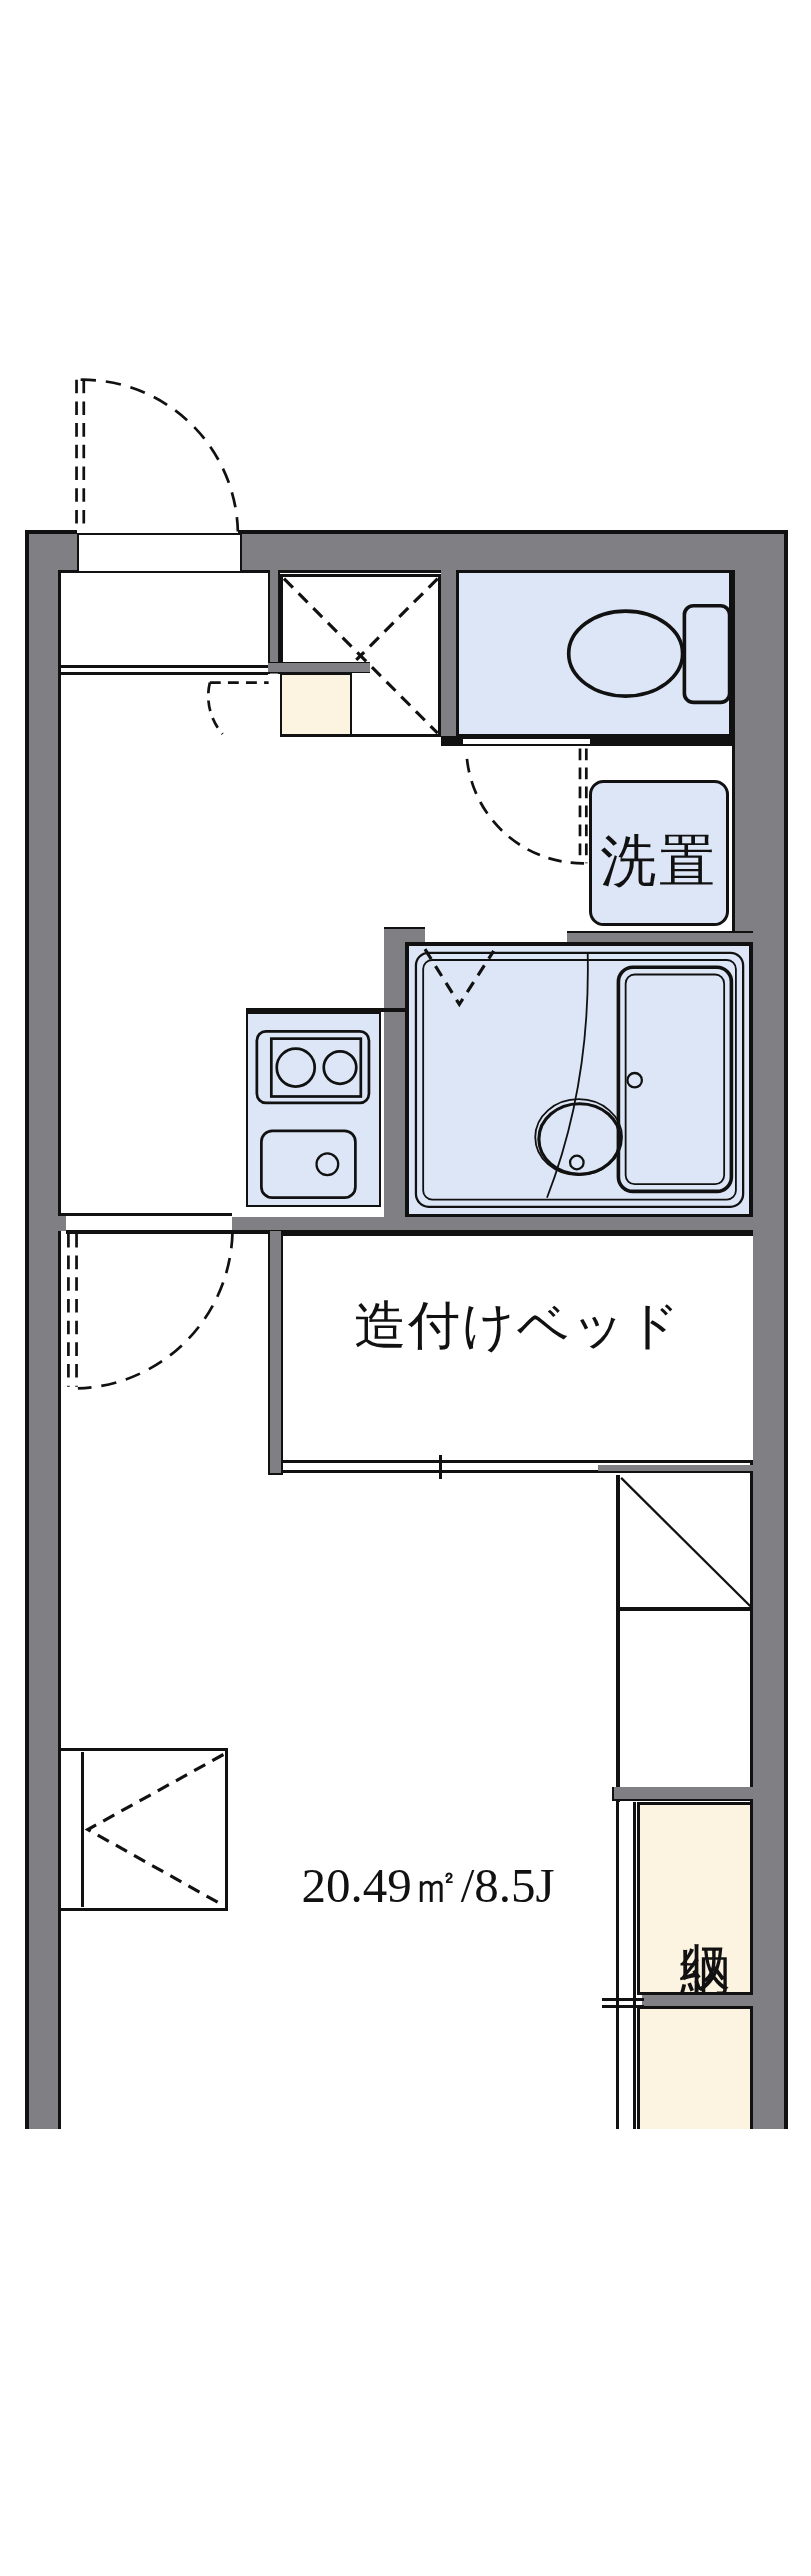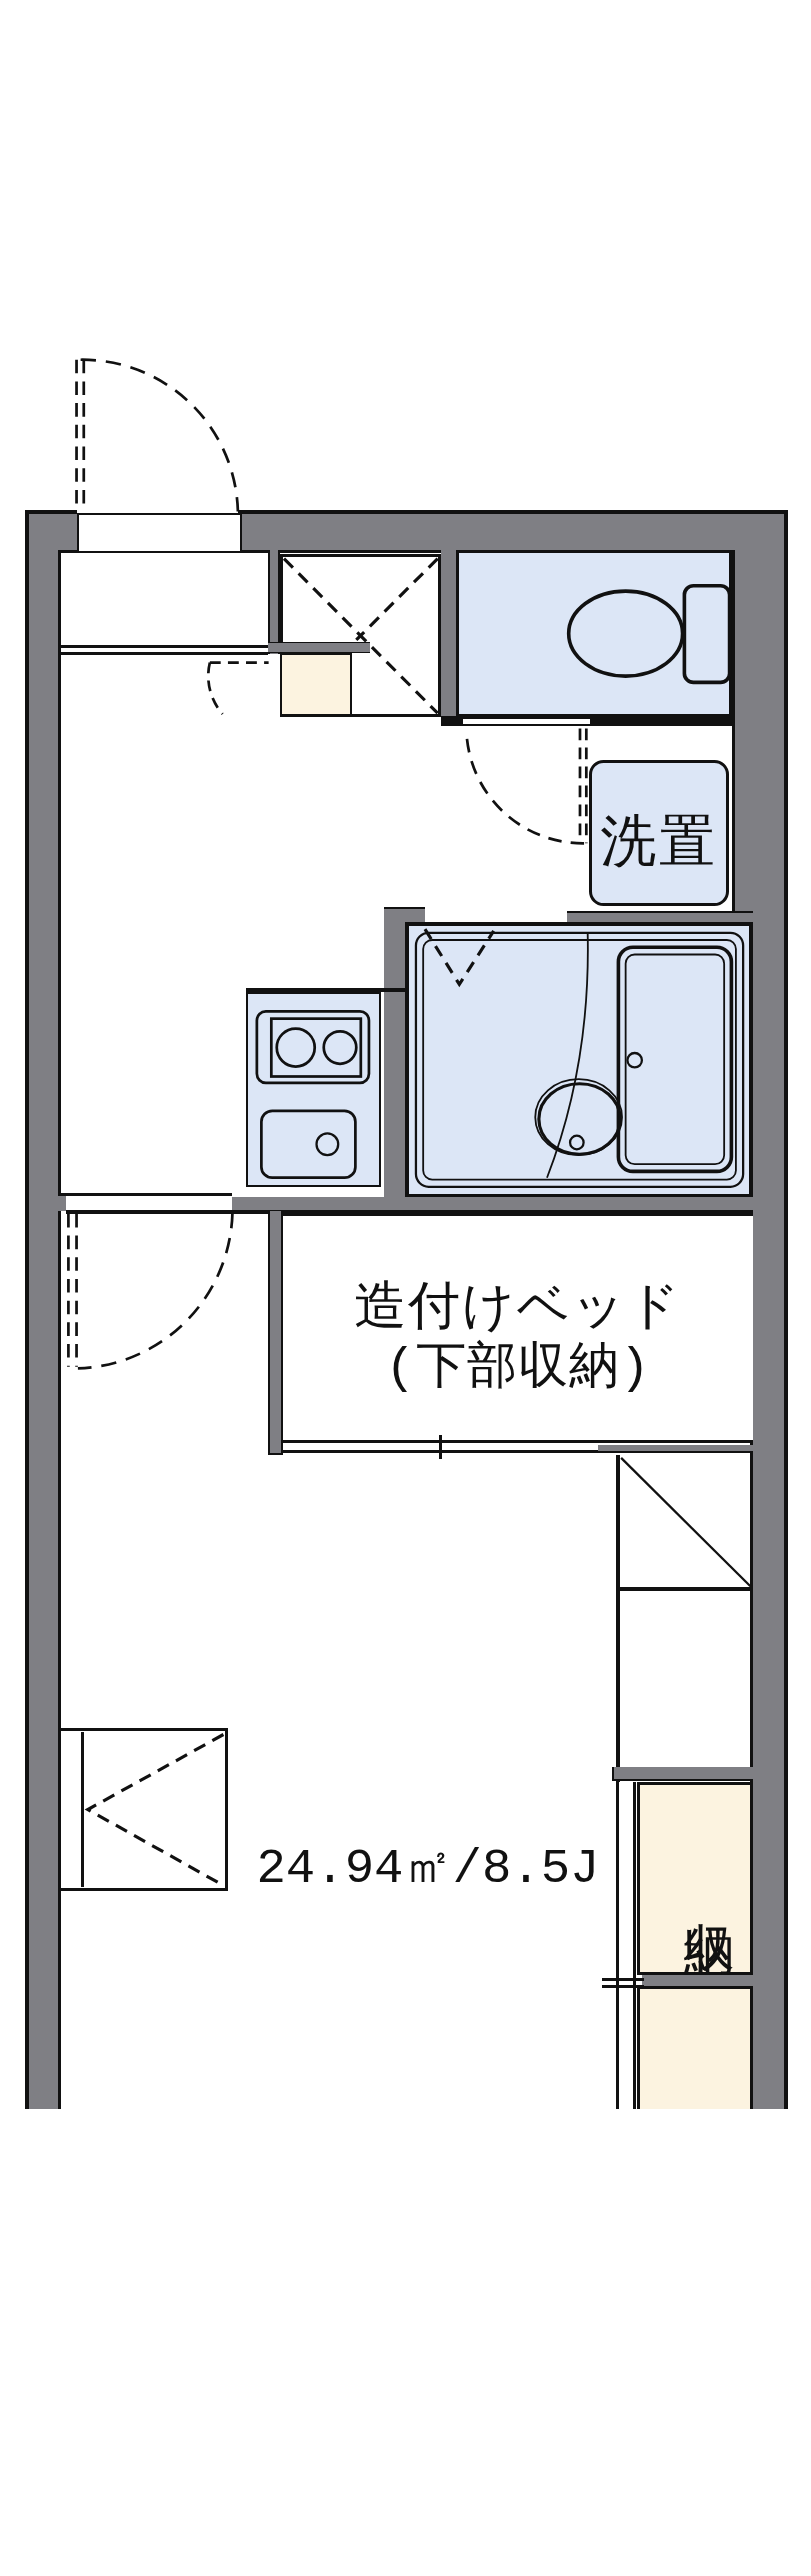--- a/index.html
+++ b/index.html
@@ -1,21 +1,21 @@
 <!DOCTYPE html>
 <html style="--wall: #7f7f84; --wet-area: #dce6f6; --storage: #fcf3e0; --line: #111111; --background: #ffffff;font-size:14.5px"><head>
 <meta charset="utf-8">
 <style>
   :root{
     --wall:#7f7f84; --wet-area:#dce6f6; --storage:#fcf3e0;
     --line:#111111; --background:#ffffff;
   }
   html,body{margin:0;padding:0;background:var(--background);}
   #canvas{position:relative;width:812px;height:2109px;background:var(--background);
-    font-family:Liberation Mono, monospace;color:var(--line);overflow:hidden;}
+    font-family:Liberation Serif, serif;color:var(--line);overflow:hidden;margin-top:20px;}
   .abs{position:absolute;box-sizing:border-box;}
   .wall{background:var(--wall);}
   .blk{background:var(--line);}
   .wht{background:#ffffff;}
   .blue{background:var(--wet-area);}
   .beige{background:var(--storage);}
   .lbl{position:absolute;text-align:center;white-space:nowrap;color:var(--line);}
   .vtext{writing-mode:vertical-rl;text-orientation:upright;letter-spacing:5.4px;}
   svg{position:absolute;left:0;top:0;pointer-events:none;}
   svg *{stroke:var(--line);fill:none;}
@@ -68,21 +68,20 @@
   <div class="abs blue" style="left:246px;top:992px;width:135px;height:195px;border:2.7px solid var(--line);"></div>
 
   <div class="abs blk" style="left:58px;top:1193px;width:174px;height:2.7px;"></div>
   <div class="abs wall" style="left:58px;top:1196px;width:8.1px;height:14.5px;"></div>
   <div class="abs wall" style="left:232px;top:1197px;width:521px;height:16.3px;"></div>
   <div class="abs blk" style="left:66px;top:1210px;width:687px;height:3.6px;"></div>
 
   <div class="abs wall" style="left:268px;top:1211px;width:14.5px;height:244px;border-left:2.7px solid var(--line);border-right:2.7px solid var(--line);border-bottom:2.7px solid var(--line);"></div>
   <div class="abs wht" style="left:283px;top:1213px;width:470px;height:228px;border-top:3.6px solid var(--line);"></div>
   <div class="lbl" style="left:292px;top:1271px;width:452px;font-size:52px;letter-spacing:1.8px;">造付けベッド</div>
-  <div class="lbl" style="left:292px;top:1332px;width:452px;font-size:50px;letter-spacing:0.9px;">(下部収納)</div>
   <div class="abs blk" style="left:283px;top:1440px;width:470px;height:2.7px;"></div>
   <div class="abs blk" style="left:283px;top:1450px;width:315px;height:2.7px;"></div>
   <div class="abs wall" style="left:598px;top:1445px;width:155px;height:8.1px;border-bottom:2.7px solid var(--line);"></div>
   <div class="abs blk" style="left:439px;top:1435px;width:2.7px;height:24.4px;"></div>
 
   <div class="abs blk" style="left:616px;top:1455px;width:3.6px;height:327px;"></div>
   <div class="abs blk" style="left:620px;top:1587px;width:133px;height:3.6px;"></div>
   <div class="abs wall" style="left:612px;top:1767px;width:141px;height:13.6px;border-left:2.7px solid var(--line);border-bottom:2.7px solid var(--line);"></div>
 
   <div class="abs beige" style="left:637px;top:1782px;width:116px;height:193px;border:3.6px solid var(--line);"></div>
@@ -92,21 +91,21 @@
   <div class="lbl vtext" style="left:670px;top:2023px;height:136px;font-size:51px;">収納</div>
 
   <div class="abs blk" style="left:616px;top:1782px;width:2.7px;height:439px;"></div>
   <div class="abs blk" style="left:633px;top:1782px;width:2.7px;height:439px;"></div>
   <div class="abs blk" style="left:602px;top:1978px;width:42px;height:2.7px;"></div>
   <div class="abs blk" style="left:602px;top:1985px;width:42px;height:2.7px;"></div>
 
   <div class="abs wht" style="left:58px;top:1728px;width:170px;height:163px;border:3.6px solid var(--line);"></div>
   <div class="abs blk" style="left:81px;top:1732px;width:2.7px;height:155px;"></div>
 
-  <div class="lbl" style="left:202px;top:1833px;width:452px;font-size:49px;">24.94㎡/8.5J</div>
+  <div class="lbl" style="left:202px;top:1833px;width:452px;font-size:49px;">20.49㎡/8.5J</div>
 
   <svg width="812" height="2576" viewBox="0 0 898 2850">
 
     <g>
       <path d="M 84.5 398 V 564" stroke-width="3" stroke-dasharray="15 9"></path>
       <path d="M 92.5 398 V 564" stroke-width="3" stroke-dasharray="15 9"></path>
       <path d="M 89 398 A 172 172 0 0 1 263 566" stroke-width="3" stroke-dasharray="17 11"></path>
     </g>
 
     <g>

